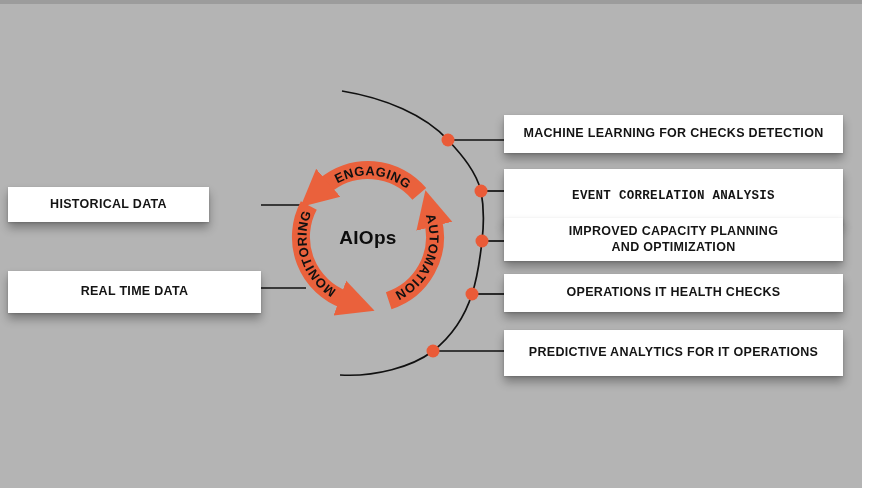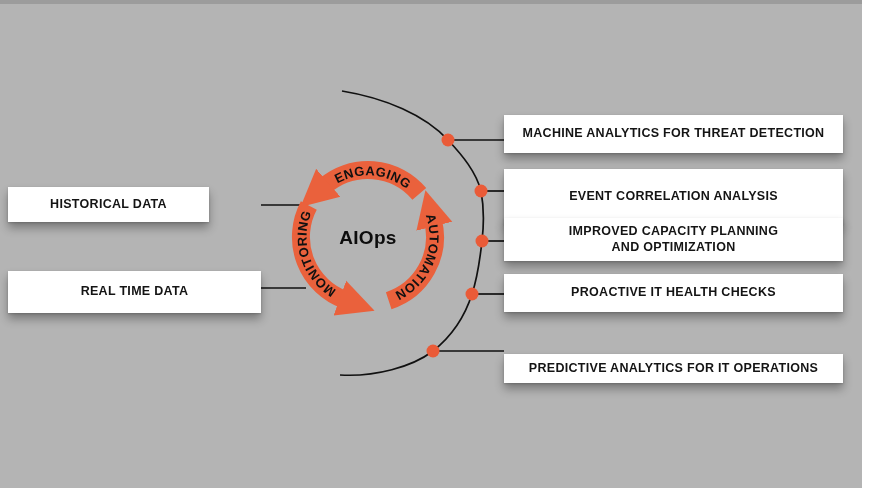--- a/index.html
+++ b/index.html
@@ -12,24 +12,24 @@
     position:absolute;background:#ffffff;color:#141414;
     display:flex;align-items:center;justify-content:center;text-align:center;
     font-weight:bold;font-size:12.5px;letter-spacing:.3px;line-height:1.25;
     box-shadow:0 6px 9px rgba(0,0,0,.32), 0 1px 2px rgba(0,0,0,.18);
     white-space:pre-line;
   }
   .in1{left:8px;top:187px;width:201px;height:35px;}
   .in2{left:8px;top:271px;width:253px;height:42px;}
   .out{left:504px;width:339px;}
   .out1{top:115px;height:38px;}
-  .out2{top:169px;height:56px;}
+  .out2{top:169px;height:56px;font-family:Liberation Mono, monospace;}
   .out3{top:218px;height:43px;}
   .out4{top:274px;height:38px;}
-  .out5{top:330px;height:29px;margin-top:24px;}
+  .out5{top:330px;height:46px;}
   .thin{stroke:#111;stroke-width:1.7;fill:none;}
   .band{stroke:#ea613c;stroke-width:18;fill:none;}
   .dot{fill:#ea5b38;}
   .curvetext{font-weight:bold;font-size:13px;letter-spacing:1.1px;fill:#111;}
   .aiops{font-weight:bold;font-size:19px;fill:#0d0d0d;letter-spacing:.3px;}
 </style>
 </head>
 <body>
 
 <div class="stage">
@@ -83,19 +83,19 @@
     <text class="curvetext">
       <textPath href="#tp-automation" startOffset="50%" text-anchor="middle" dominant-baseline="central">AUTOMATION</textPath>
     </text>
 
     <text class="aiops" x="368" y="244" text-anchor="middle">AIOps</text>
   </svg>
 
   <div class="node in1">HISTORICAL DATA</div>
   <div class="node in2">REAL TIME DATA</div>
 
-  <div class="node out out1">MACHINE ANALYTICS FOR THREAT DETECTION</div>
+  <div class="node out out1">MACHINE LEARNING FOR CHECKS DETECTION</div>
   <div class="node out out2">EVENT CORRELATION ANALYSIS</div>
   <div class="node out out3">IMPROVED CAPACITY PLANNING
 AND OPTIMIZATION</div>
-  <div class="node out out4">PROACTIVE IT HEALTH CHECKS</div>
+  <div class="node out out4">OPERATIONS IT HEALTH CHECKS</div>
   <div class="node out out5">PREDICTIVE ANALYTICS FOR IT OPERATIONS</div>
 </div>
 
 </body></html>

